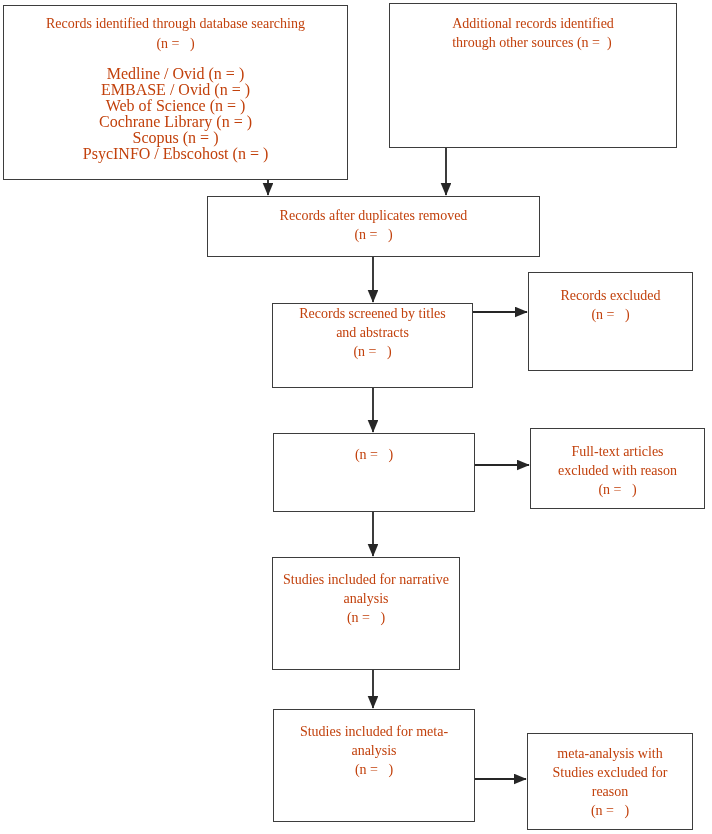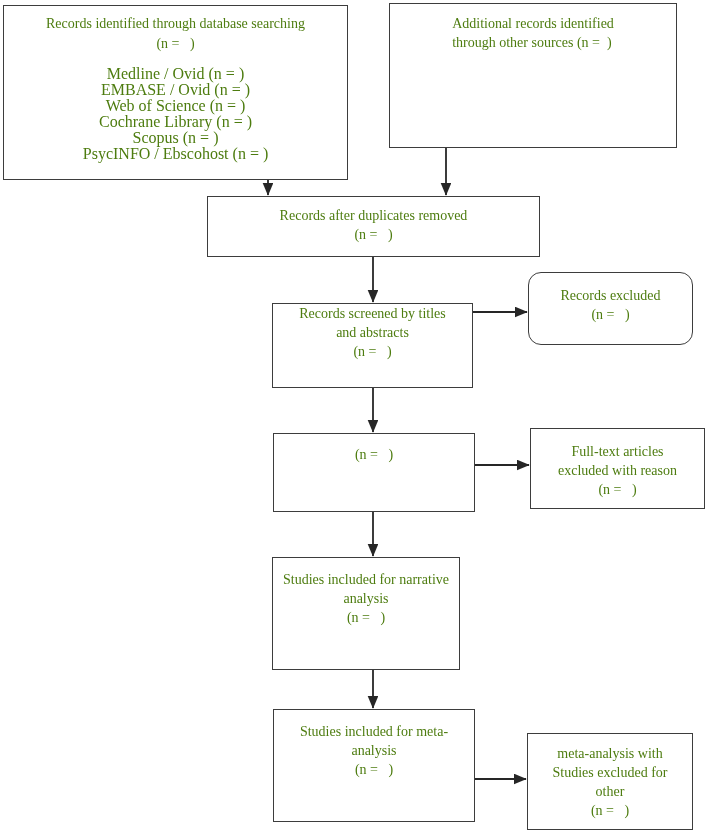--- a/index.html
+++ b/index.html
@@ -2,21 +2,21 @@
 <html><head>
 <meta charset="utf-8">
 <style>
   html, body { margin: 0; padding: 0; background: #ffffff; }
   .canvas {
     position: relative;
     width: 712px;
     height: 834px;
     background: #ffffff;
     font-family: "Liberation Serif", serif;
-    color: #4d7c0f;
+    color: #c2410c;
     overflow: hidden;
   }
   .box {
     position: absolute;
     box-sizing: border-box;
     border: 1.5px solid #3d3d3d;
     background: #ffffff;
     text-align: center;
     font-size: 14px;
     line-height: 19px;
@@ -73,21 +73,21 @@
     <div class="ln">Records after duplicates removed</div>
     <div class="ln">(n =&nbsp;&nbsp;&nbsp;)</div>
   </div>
 
   <div class="box" style="left:272px; top:303px; width:201px; height:85px; font-family:Liberation Serif, serif;">
     <div class="ln">Records screened by titles</div>
     <div class="ln">and abstracts</div>
     <div class="ln">(n =&nbsp;&nbsp;&nbsp;)</div>
   </div>
 
-  <div class="box" style="left:528px; top:272px; width:165px; height:73px; padding-top:13px;border-radius:13px;">
+  <div class="box" style="left:528px; top:272px; width:165px; height:99px; padding-top:13px;">
     <div class="ln">Records excluded</div>
     <div class="ln">(n =&nbsp;&nbsp;&nbsp;)</div>
   </div>
 
   <div class="box" style="left:273px; top:433px; width:202px; height:79px; padding-top:11px;">
     <div class="ln">(n =&nbsp;&nbsp;&nbsp;)</div>
   </div>
 
   <div class="box" style="left:530px; top:428px; width:175px; height:81px; padding-top:13px;">
     <div class="ln">Full-text articles</div>
@@ -103,17 +103,17 @@
 
   <div class="box" style="left:273px; top:709px; width:202px; height:113px; padding-top:12px;">
     <div class="ln">Studies included for meta-</div>
     <div class="ln">analysis</div>
     <div class="ln">(n =&nbsp;&nbsp;&nbsp;)</div>
   </div>
 
   <div class="box" style="left:527px; top:733px; width:166px; height:97px; padding-top:10px;">
     <div class="ln">meta-analysis with</div>
     <div class="ln">Studies excluded for</div>
-    <div class="ln">other</div>
+    <div class="ln">reason</div>
     <div class="ln">(n =&nbsp;&nbsp;&nbsp;)</div>
   </div>
 
 </div>
 
 </body></html>

